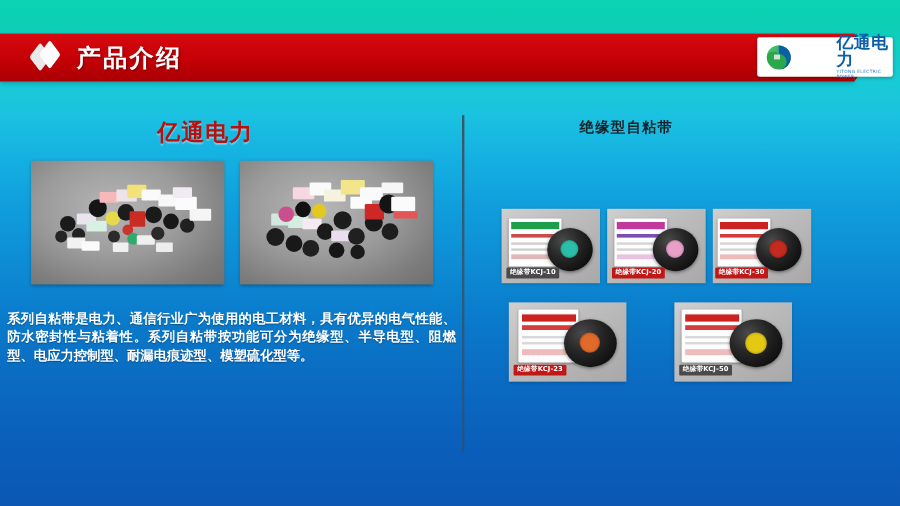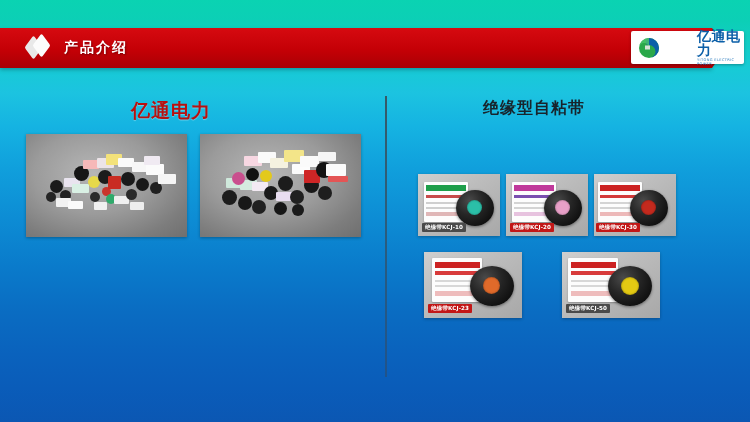--- a/index.html
+++ b/index.html
@@ -42,24 +42,23 @@
   }
   .hdr-diamond i{
     position:absolute; display:block;
     width:15px; height:15px; background:#f2f2f2;
     transform:rotate(45deg) skew(8deg,8deg);
     border-radius:2px;
   }
   .hdr-diamond i.a{ left:0;  top:3px;  background:#e9e9e9; }
   .hdr-diamond i.b{ left:8px;top:1px;  background:#fcfcfc; }
   .hdr-title{
-    color:#fff; font-size:14px; font-weight:bold; letter-spacing:2px;
+    color:#fff; font-size:20px; font-weight:bold; letter-spacing:2px;
     text-shadow:1px 1px 2px rgba(0,0,0,.35);
     line-height:1;
-    font-family:Liberation Mono, monospace;
   }
 
   .logo-box{
     position:absolute; right:6px; top:31px;
     width:113px; height:33px; background:#fff;
     border-radius:2px;
     display:flex; align-items:center; z-index:4;
     box-shadow:0 1px 3px rgba(0,0,0,.3);
     gap:32px;
   }
@@ -73,21 +72,21 @@
 
   
   .title-left{
     position:absolute; left:131px; top:98px;
     font-size:19px; font-weight:bold; color:#b9100f;
     letter-spacing:1px;
     text-shadow:0 1px 1px rgba(255,255,255,.35);
   }
   .title-right{
     position:absolute; left:483px; top:98px;
-    font-size:16px; font-weight:bold; color:#18242c;
+    font-size:12px; font-weight:bold; color:#18242c;
     letter-spacing:1px;
   }
   .divider{
     position:absolute; left:385px; top:96px; width:2px; height:281px;
     background:linear-gradient(180deg,rgba(60,70,80,.85),rgba(60,70,80,.45));
   }
 
   
   .photo{
     position:absolute;
@@ -219,20 +218,21 @@
   <span class="box" style="left:100px;top:22px;width:19px;height:11px;background:#fafafa;"></span>
   <span class="box" style="left:104px;top:36px;width:16px;height:13px;background:#cf2626;"></span>
   <span class="reel" style="left:116px;top:28px;width:16px;height:16px;background:#141414;"></span>
   <span class="reel" style="left:118px;top:52px;width:14px;height:14px;background:#1e1e1e;"></span>
   <span class="box" style="left:126px;top:30px;width:20px;height:12px;background:#fbfbfb;"></span>
   <span class="box" style="left:128px;top:42px;width:20px;height:6px;background:#e45555;"></span>
   <span class="box" style="left:118px;top:18px;width:18px;height:9px;background:#f6f6f6;"></span>
 </div>
 
 <div class="body-text">
+  <p>系列自粘带是电力、通信行业广为使用的电工材料，具有优异的电气性能、防水密封性与粘着性。系列自粘带按功能可分为绝缘型、半导电型、阻燃型、电应力控制型、耐漏电痕迹型、模塑硫化型等。</p>
 </div>
 
 <div class="card" style="left:418px;top:174px;width:82px;height:62px;">
   <span class="pkg" style="left:6px;top:8px;width:44px;height:40px;">
     <span class="bar" style="top:8%;background:#1e9e4a;"></span>
     <span class="bar" style="top:32%;height:8%;background:#c74b4b;"></span>
     <span class="bar" style="top:50%;height:5%;background:#cfcfcf;"></span>
     <span class="bar" style="top:62%;height:5%;background:#cfcfcf;"></span>
     <span class="bar" style="top:76%;height:9%;background:#e0b7b7;"></span>
   </span>

